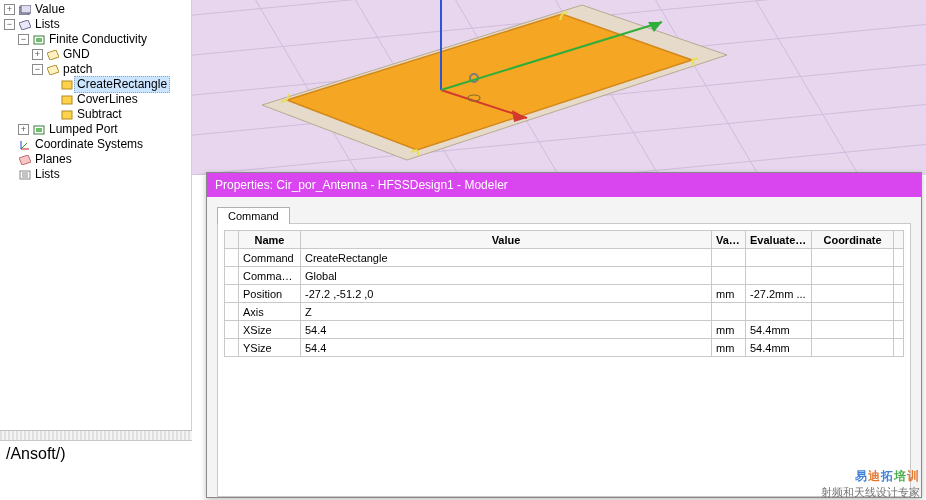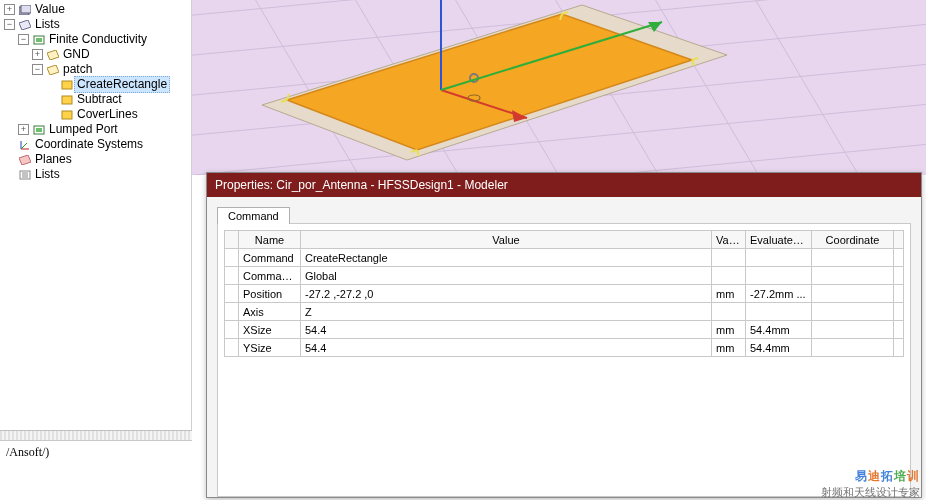--- a/index.html
+++ b/index.html
@@ -12,38 +12,38 @@
 .tw { width: 11px; height: 11px; border: 1px solid #8a8a8a; display: inline-flex; align-items: center; justify-content: center; font-size: 9px; line-height: 9px; color: #555; margin-right: 3px; background: #fff; }
 .tw.blank { border: none; background: transparent; }
 .ind { display:inline-block; }
 .ico { width: 14px; height: 12px; display: inline-flex; align-items: center; justify-content: center; margin-right: 3px; }
 .ico svg { display:block; }
 .sel { background: #cde6ff; border: 1px dotted #7aa7d7; padding: 0 2px; margin-left: -3px; }
 
 
 #path-bar { position: absolute; left: 0; top: 430px; width: 192px; height: 36px; border-top: 1px solid #c0c0c0; }
 #path-divider { height: 10px; background: repeating-linear-gradient(90deg,#e0e0e0 0 2px,#f4f4f4 2px 4px); border-bottom:1px solid #c8c8c8; }
-#path-text { padding: 4px 6px; font-family: Liberation Serif, serif; font-size: 12px; }
+#path-text { padding: 4px 6px; font-family: Liberation Sans, sans-serif; font-size: 16px; }
 
 
 #viewport { position: absolute; left: 192px; top: 0; right: 0; height: 175px; background: #e7d6ee; overflow: hidden; }
 #viewport svg { position: absolute; left: 0; top: 0; }
 
 
 #props-win { position: absolute; left: 206px; top: 172px; width: 716px; height: 326px; background: #f4f4f4; border: 1px solid #8a8a8a; box-shadow: 0 2px 6px rgba(0,0,0,.25); display:flex; flex-direction:column; }
-#props-title { height: 24px; background: #7f1d1d; color: #fff; display: flex; align-items: center; padding: 0 8px; font-size: 12px; }
+#props-title { height: 24px; background: #d946ef; color: #fff; display: flex; align-items: center; padding: 0 8px; font-size: 12px; }
 #props-body { flex:1; padding: 6px 10px 0 10px; display:flex; flex-direction:column; }
 #tabstrip { height: 20px; display:flex; align-items:flex-end; }
 .tab { border:1px solid #b0b0b0; border-bottom:none; background:#fff; padding:2px 10px; font-size:11px; position:relative; top:1px; }
 #table-frame { flex:1; border:1px solid #c9c9c9; background:#fff; padding:6px; }
 
 
 table.prop { border-collapse: collapse; width: 100%; table-layout: fixed; }
 table.prop th, table.prop td { border:1px solid #c9c9c9; padding:2px 4px; font-size:11px; height:18px; text-align:left; overflow:hidden; text-overflow:ellipsis; white-space:nowrap; }
-table.prop th { background:#f7f7f7; font-weight:normal; text-align:center; }
+table.prop th { background:#f7f7f7; font-weight:bold; text-align:center; }
 col.col-sel  { width: 14px; }
 col.col-name { width: 62px; }
 col.col-val  { width: auto; }
 col.col-unit { width: 34px; }
 col.col-eval { width: 66px; }
 col.col-desc { width: 82px; }
 col.col-tail { width: 10px; }
 
 
 #watermark { position:absolute; right:6px; bottom:0; text-align:right; pointer-events:none; opacity:.9; }
@@ -126,32 +126,32 @@
     </div>
 
     <div class="tree-row">
       <span class="ind" style="width:42px"></span>
       <span class="tw blank"></span>
       <span class="ico">
           <svg width="12" height="10">
             <rect x="1" y="1" width="10" height="8" fill="#ffd24a" stroke="#b08a20"></rect>
           </svg>
         </span>
+      <span>CoverLines</span>
+    </div>
+
+    <div class="tree-row">
+      <span class="ind" style="width:42px"></span>
+      <span class="tw blank"></span>
+      <span class="ico">
+          <svg width="12" height="10">
+            <rect x="1" y="1" width="10" height="8" fill="#ffd24a" stroke="#b08a20"></rect>
+          </svg>
+        </span>
       <span>Subtract</span>
-    </div>
-
-    <div class="tree-row">
-      <span class="ind" style="width:42px"></span>
-      <span class="tw blank"></span>
-      <span class="ico">
-          <svg width="12" height="10">
-            <rect x="1" y="1" width="10" height="8" fill="#ffd24a" stroke="#b08a20"></rect>
-          </svg>
-        </span>
-      <span>CoverLines</span>
     </div>
 
     <div class="tree-row">
       <span class="ind" style="width:14px"></span>
       <span class="tw">+</span>
       <span class="ico">
           <svg width="12" height="10">
             <rect x="1" y="1" width="10" height="8" fill="none" stroke="#3a7a3a"></rect>
             <rect x="3" y="3" width="6" height="4" fill="#6cc06c"></rect>
           </svg>
@@ -301,21 +301,21 @@
             <td>Command...</td>
             <td>Global</td>
             <td></td>
             <td></td>
             <td></td>
             <td></td>
           </tr>
           <tr>
             <td></td>
             <td>Position</td>
-            <td>-27.2 ,-27.2 ,0</td>
+            <td>-27.2 ,-51.2 ,0</td>
             <td>mm</td>
             <td>-27.2mm ...</td>
             <td></td>
             <td></td>
           </tr>
           <tr>
             <td></td>
             <td>Axis</td>
             <td>Z</td>
             <td></td>

